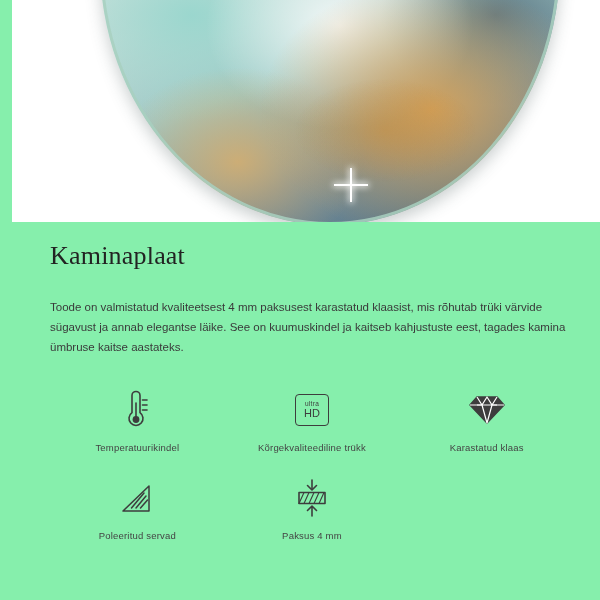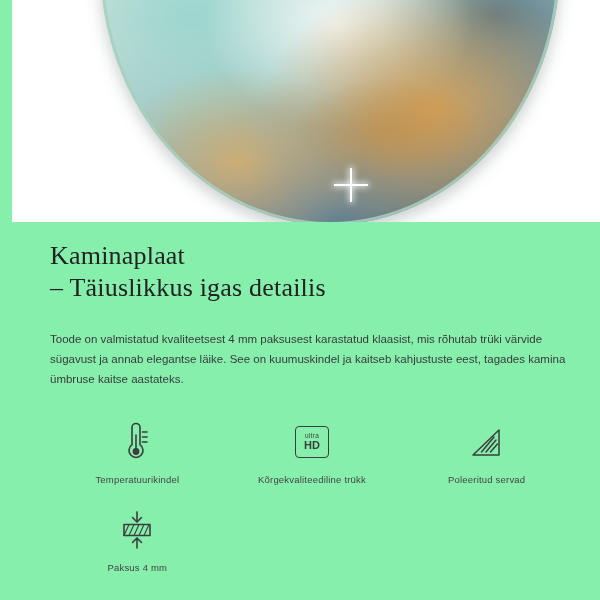--- a/index.html
+++ b/index.html
@@ -157,41 +157,40 @@
     justify-content: center;
     line-height: 1;
   }
   .ultrahd .u-top {
     font-size: 6.5px;
     letter-spacing: 0.3px;
     color: #3d3d3d;
   }
   .ultrahd .u-bot {
     font-size: 11px;
-    font-weight: bold;
+    font-weight: normal;
     color: #3d3d3d;
     margin-top: 1px;
   }
 </style>
 </head>
 <body>
 
 <div class="page">
 
   <div class="hero">
     <div class="hero-plate"></div>
     <div class="hero-rim"></div>
     <div class="hero-sparkle"></div>
   </div>
 
   <div class="content">
 
     <h1 class="title">
       <span>Kaminaplaat</span>
-      <span class="line2">– Täiuslikkus igas detailis</span>
     </h1>
 
     <p class="desc">Toode on valmistatud kvaliteetsest 4 mm paksusest karastatud klaasist, mis rõhutab trüki värvide sügavust ja annab elegantse läike. See on kuumuskindel ja kaitseb kahjustuste eest, tagades kamina ümbruse kaitse aastateks.</p>
 
     <div class="features">
 
       <div class="feature">
         <div class="feature-icon">
           <svg width="34" height="42" viewBox="0 0 34 42" fill="none" stroke="#3d3d3d" stroke-width="1.6" stroke-linecap="round">
             <path d="M12 6.5a4 4 0 0 1 8 0v17.2a7 7 0 1 1-8 0z"></path>
@@ -209,20 +208,33 @@
         <div class="feature-icon">
           <div class="ultrahd">
             <span class="u-top">ultra</span>
             <span class="u-bot">HD</span>
           </div>
         </div>
         <div class="feature-label">Kõrgekvaliteediline trükk</div>
       </div>
 
 
+      <div class="feature">
+        <div class="feature-icon">
+          <svg width="38" height="34" viewBox="0 0 38 34" fill="none" stroke="#3d3d3d" stroke-width="1.5" stroke-linejoin="round">
+            <path d="M9 4h20l7 8-17 18L2 12z" fill="#3d3d3d" stroke="#3d3d3d"></path>
+            <path d="M2 12h34" stroke="#ffffff" stroke-width="1.2"></path>
+            <path d="M9 4l5 8-5 0" stroke="#ffffff" stroke-width="1.2"></path>
+            <path d="M29 4l-5 8 5 0" stroke="#ffffff" stroke-width="1.2"></path>
+            <path d="M14 12l5 18 5-18" stroke="#ffffff" stroke-width="1.2"></path>
+            <path d="M14 12l5-8 5 8" stroke="#ffffff" stroke-width="1.2"></path>
+          </svg>
+        </div>
+        <div class="feature-label">Karastatud klaas</div>
+      </div>
 
       <div class="feature">
         <div class="feature-icon">
           <svg width="36" height="34" viewBox="0 0 36 34" fill="none" stroke="#3d3d3d" stroke-width="1.5" stroke-linecap="round" stroke-linejoin="round">
             <path d="M4 30 L30 30 L30 5 Z"></path>
             <line x1="12.5" y1="27" x2="25" y2="12"></line>
             <line x1="17" y1="27" x2="27" y2="15"></line>
             <line x1="21.5" y1="27" x2="28.5" y2="19"></line>
           </svg>
         </div>

